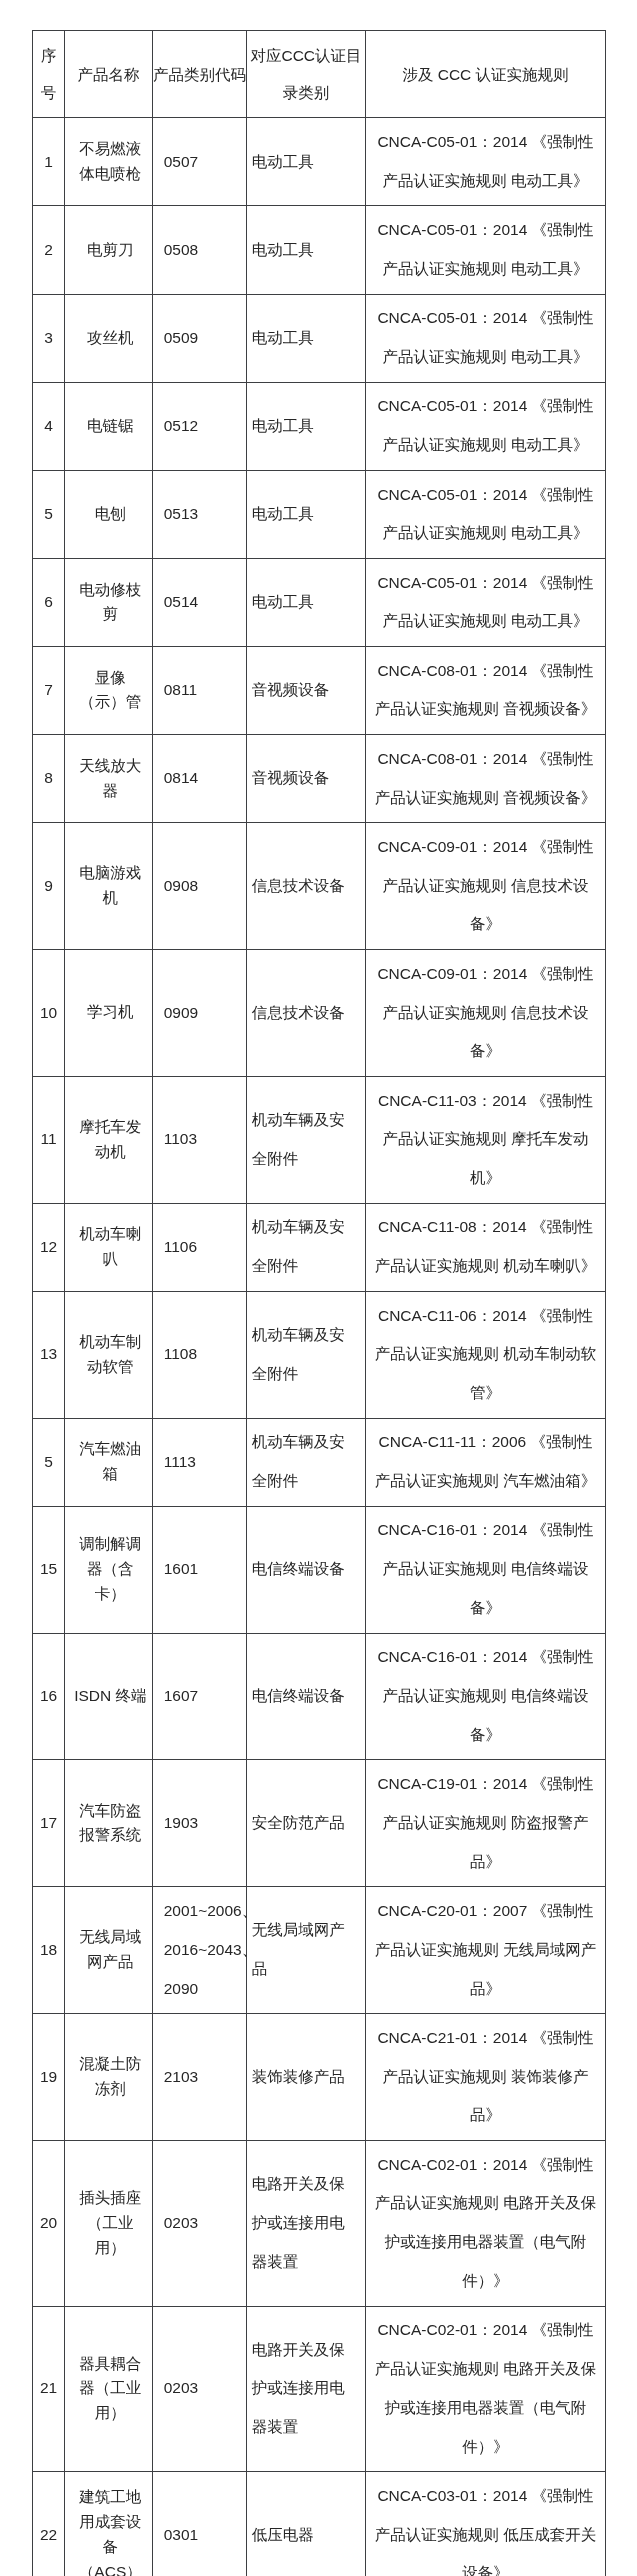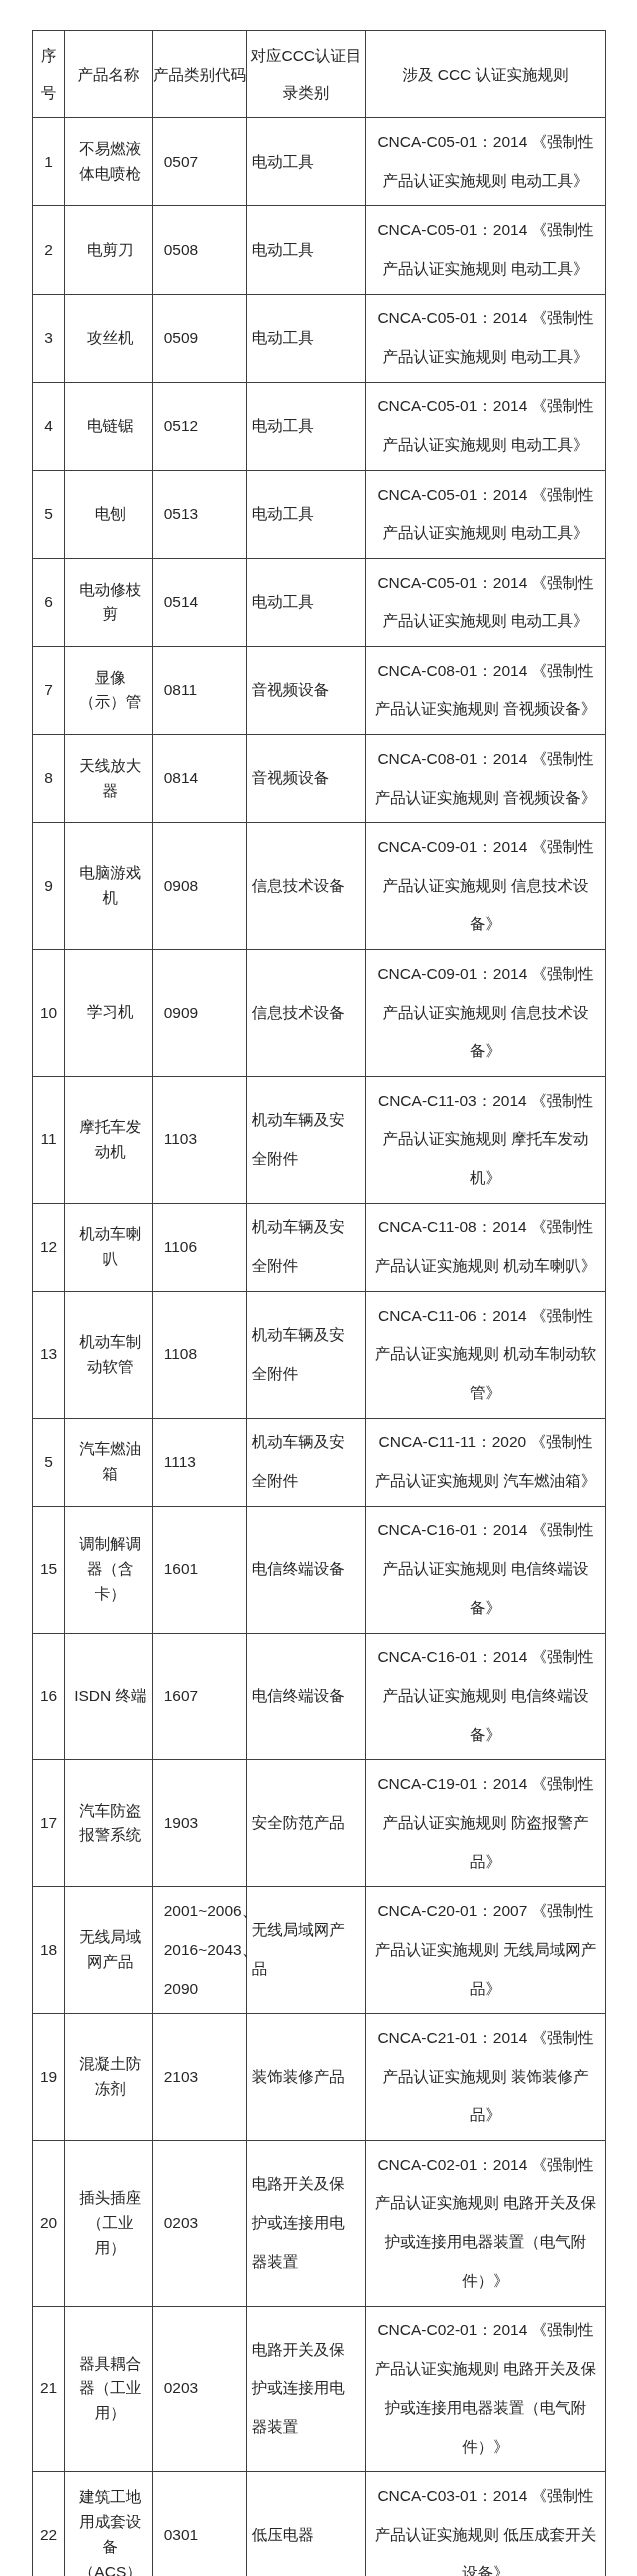--- a/index.html
+++ b/index.html
@@ -158,21 +158,21 @@
           <td class="c-name">机动车制动软管</td>
           <td class="c-code">1108</td>
           <td class="c-cat">机动车辆及安全附件</td>
           <td class="c-rule">CNCA-C11-06：2014 《强制性产品认证实施规则 机动车制动软管》</td>
         </tr>
         <tr>
           <td class="c-num">5</td>
           <td class="c-name">汽车燃油箱</td>
           <td class="c-code">1113</td>
           <td class="c-cat">机动车辆及安全附件</td>
-          <td class="c-rule">CNCA-C11-11：2020 《强制性产品认证实施规则 汽车燃油箱》</td>
+          <td class="c-rule">CNCA-C11-11：2006 《强制性产品认证实施规则 汽车燃油箱》</td>
         </tr>
         <tr>
           <td class="c-num">15</td>
           <td class="c-name">调制解调器（含卡）</td>
           <td class="c-code">1601</td>
           <td class="c-cat">电信终端设备</td>
           <td class="c-rule">CNCA-C16-01：2014 《强制性产品认证实施规则 电信终端设备》</td>
         </tr>
         <tr>
           <td class="c-num">16</td>

